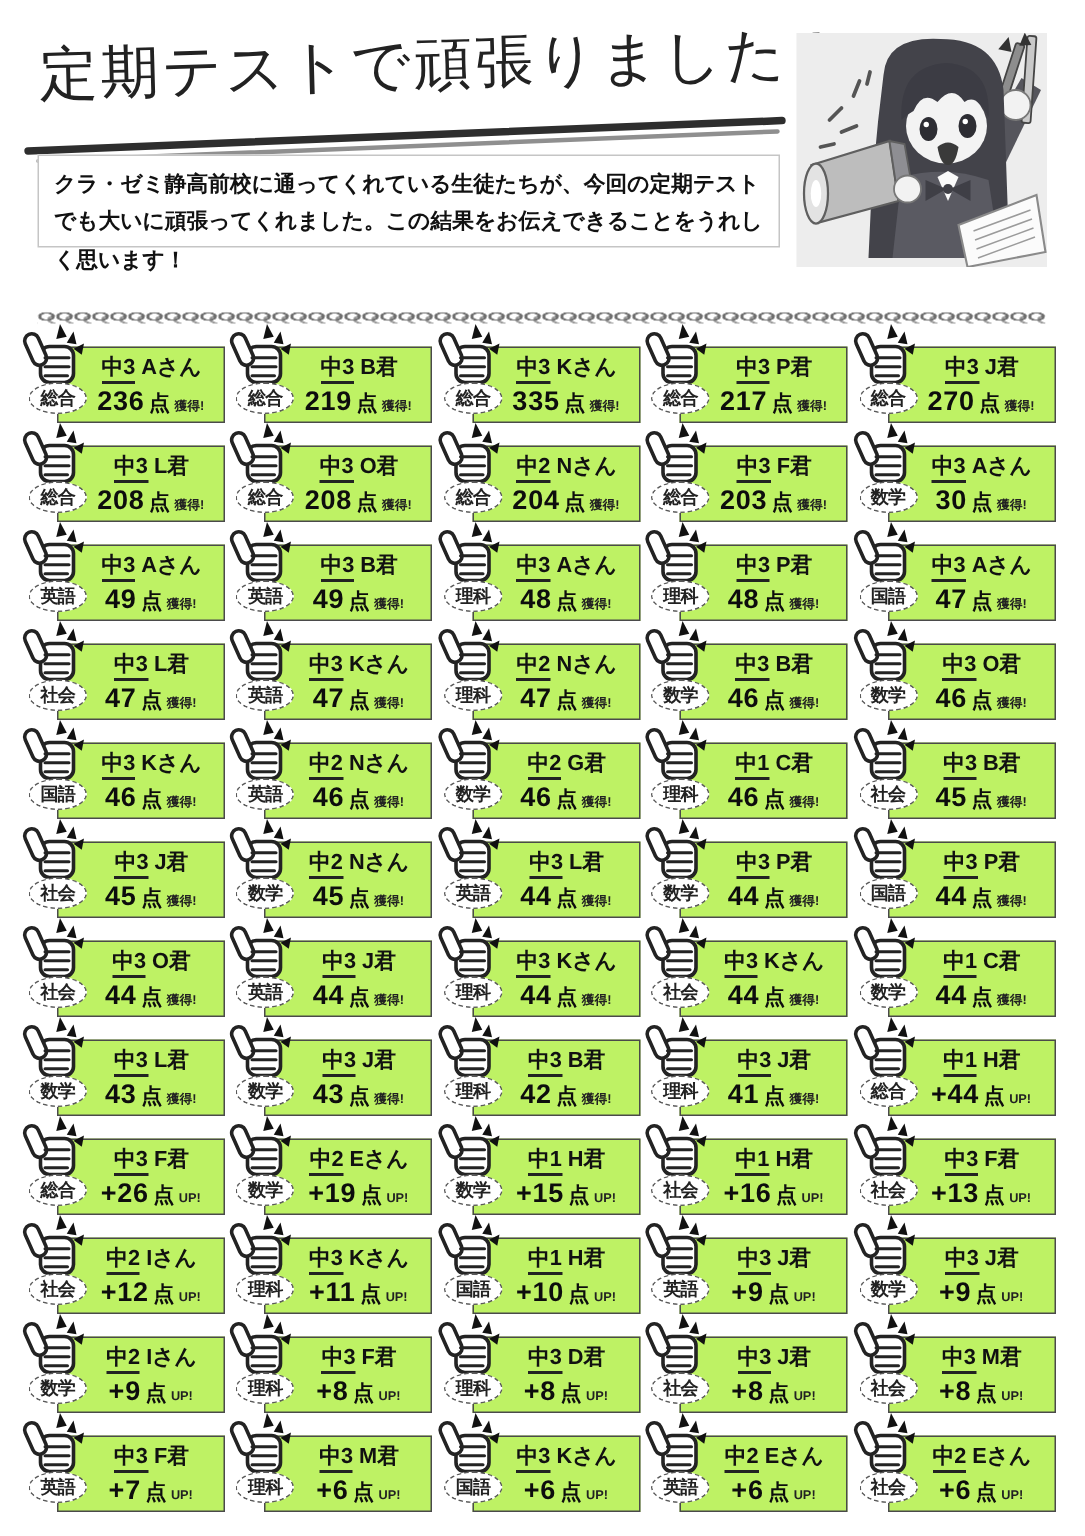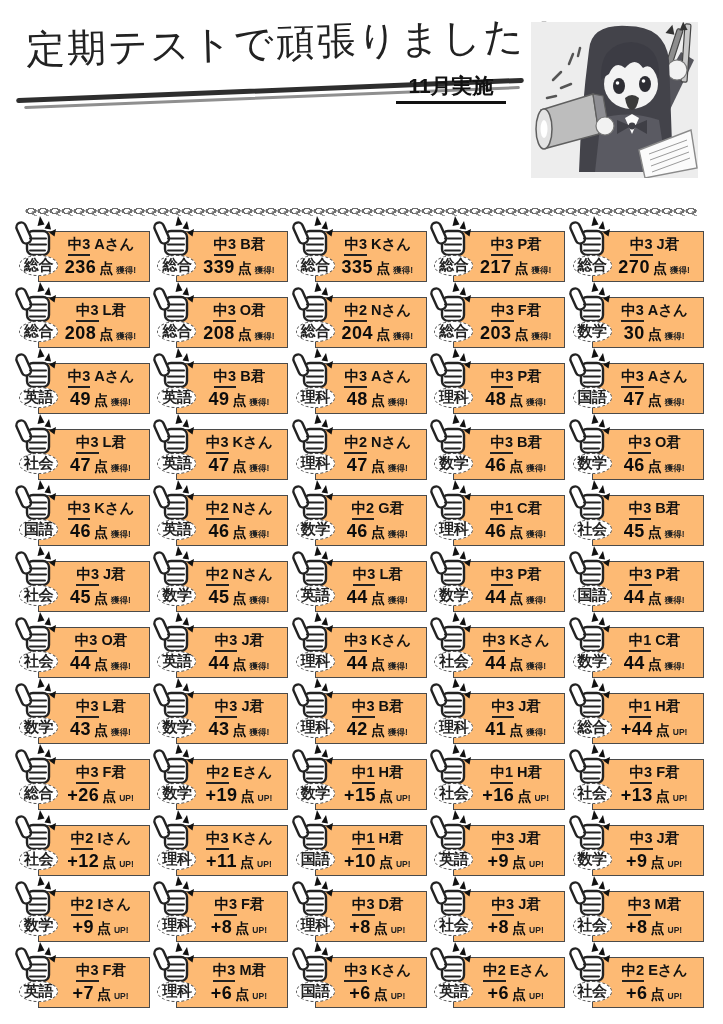--- a/index.html
+++ b/index.html
@@ -58,21 +58,21 @@
   }
 
   
   .grid {
     position:absolute; left:16px; top:219px; width:692px;
     display:grid; grid-template-columns:repeat(5, 138.4px); grid-auto-rows:66px;
   }
   .card { position:relative; }
   .card .box {
     position:absolute; left:22px; top:12px; width:112px; height:51px;
-    border:1.6px solid #4a4a4a; background:#fdba74; z-index:1;
+    border:1.6px solid #4a4a4a; background:#bef264; z-index:1;
     display:flex; flex-direction:column; justify-content:space-between;
     padding:3px 2px 3px 0;
   }
   .name {
     display:flex; justify-content:center; align-items:baseline; gap:4px;
     padding-left:16px; font-size:14.5px; font-weight:bold; color:#111;
     white-space:nowrap;
   }
   .grade { border-bottom:2.2px solid #222; padding-bottom:0; }
   .scoreline {
@@ -83,33 +83,35 @@
   .score-unit { font-size:14px; font-weight:800; color:#0d0d0d; }
   .score-suffix { font-size:8.5px; font-weight:700; color:#222; }
 
   .thumb { position:absolute; left:-3px; top:-5px; width:47px; height:45px; z-index:2; }
   .thumb svg { display:block; width:100%; height:100%; }
 
   .badge {
     position:absolute; left:3px; top:36px; width:39px; height:21px; z-index:2;
     display:flex; align-items:center; justify-content:center;
     border:1.6px dashed #5a5a5a; border-radius:50%; background:#fff;
-    font-size:15px; font-weight:bold; letter-spacing:-0.5px; color:#222;
+    font-size:12px; font-weight:bold; letter-spacing:-0.5px; color:#222;
   }
 </style>
 </head>
 <body>
 
 <div class="page">
 
   <div class="main-title">定期テストで頑張りました！</div>
   <div class="title-stroke1"></div>
   <div class="title-stroke2"></div>
-  <div class="date-note">11月実施</div>
-
+
+  <div class="intro-box">
+    <div class="intro-text">クラ・ゼミ静高前校に通ってくれている生徒たちが、今回の定期テストでも大いに頑張ってくれました。この結果をお伝えできることをうれしく思います！</div>
+  </div>
 
   <div class="portrait">
     <svg viewBox="0 0 167 156">
       <rect x="0" y="0" width="167" height="156" fill="#ededed"></rect>
 
       <g stroke="#555" stroke-width="2.5" stroke-linecap="round">
         <path d="M22 58 l8 -8"></path>
           <path d="M30 66 l10 -4"></path>
           <path d="M38 42 l4 -10"></path>
         <path d="M16 76 l9 -2"></path>
@@ -222,21 +224,21 @@
           </g>
         </svg>
       </span>
       <span class="badge">総合</span>
       <div class="box">
         <div class="name">
           <span class="grade">中3</span>
             <span class="pname">B君</span>
         </div>
         <div class="scoreline">
-          <span class="score-num">339</span>
+          <span class="score-num">219</span>
             <span class="score-unit">点</span>
             <span class="score-suffix">獲得!</span>
         </div>
       </div>
     </div>
       <div class="card">
       <span class="thumb">
         <svg viewBox="0 0 47 45">
           <path d="M27 2 L31.5 10.5 L24.5 12 Z" fill="#111"></path>
           <path d="M36 7 L38 15.5 L31.5 14.5 Z" fill="#111"></path>

